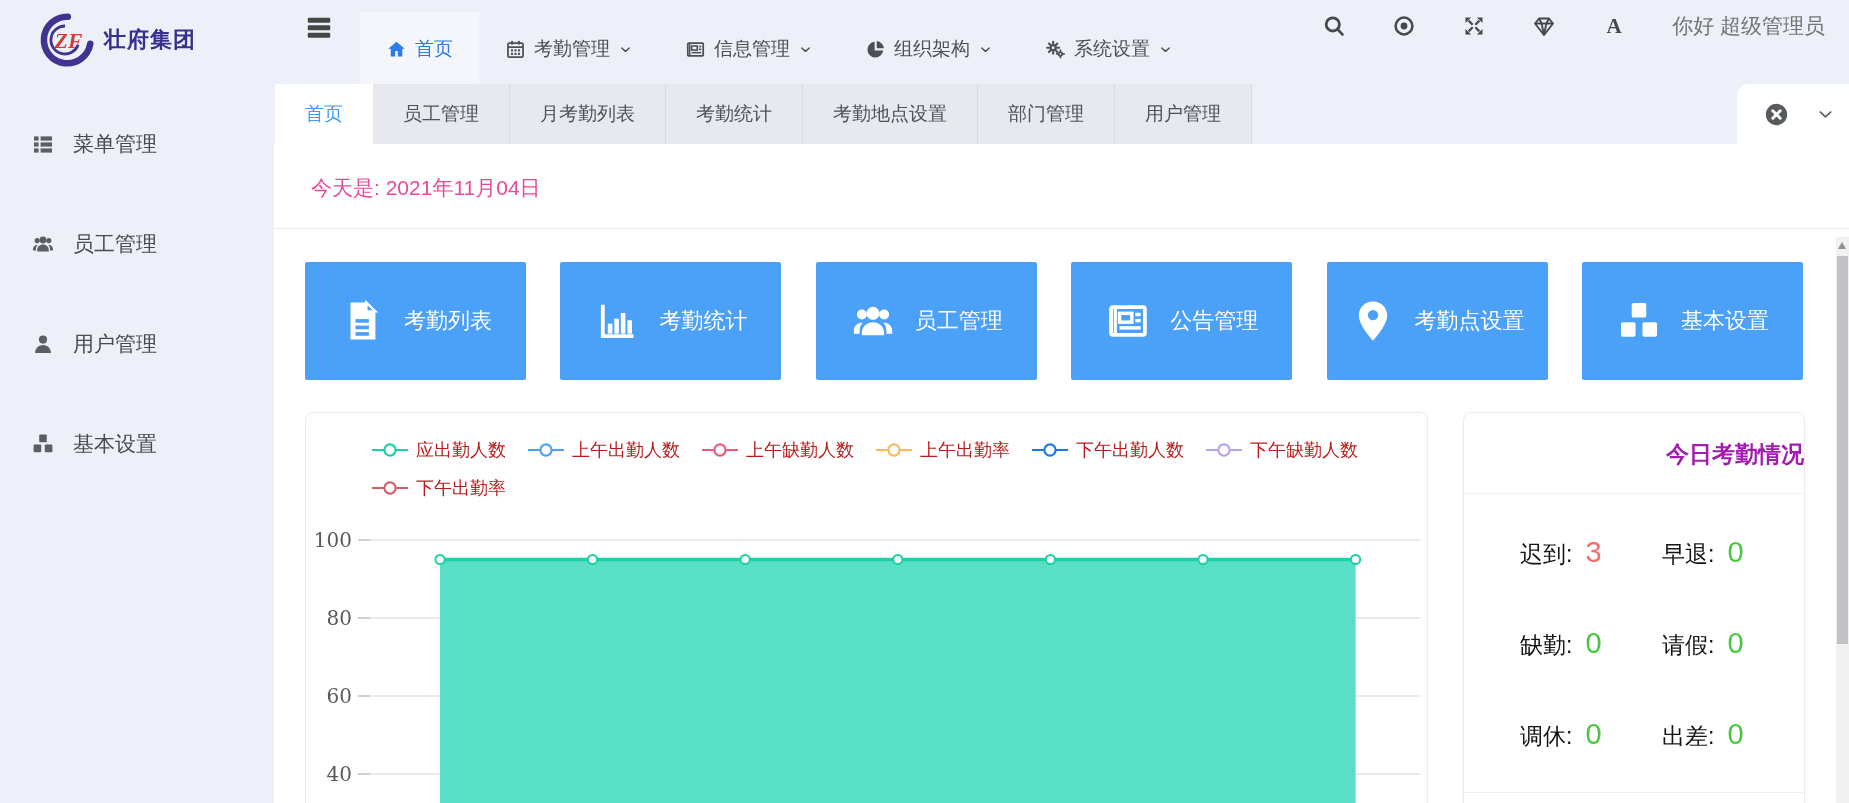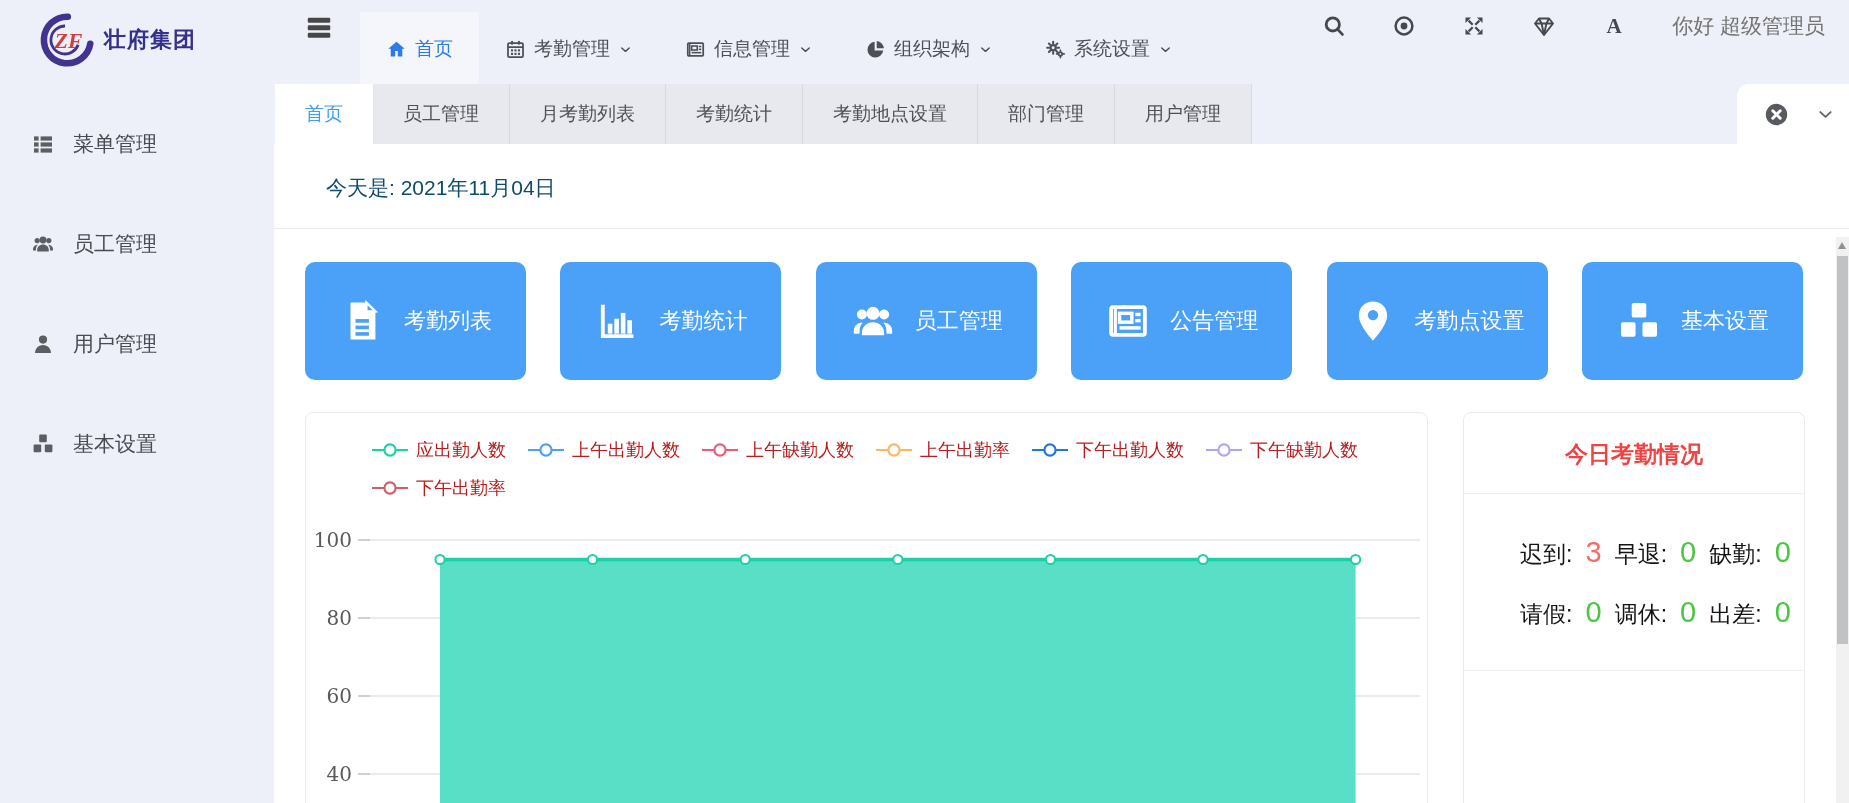--- a/index.html
+++ b/index.html
@@ -41,38 +41,38 @@
   .tab{display:flex;align-items:center;padding:0 30px;font-size:19px;background:#e7e9ee;color:#4e5257;border-right:1px solid #d6d9de;cursor:pointer;white-space:nowrap}
   .tab.active{background:#ffffff;color:#3e9ef7;border-right:none}
   .tab-actions{position:absolute;right:0;bottom:0;height:60px;width:112px;background:#fff;border-radius:12px 0 0 0;
     display:flex;align-items:center;box-sizing:border-box;padding-left:26px;gap:26px}
   .tab-actions .circlex svg{width:27px;height:27px}
   .tab-actions .chev{color:#5c6670}
   .tab-actions .chev svg{width:19px;height:19px}
 
   
   .content{position:absolute;left:274px;top:144px;right:0;bottom:0;background:#fff;overflow:hidden}
-  .daterow{padding:30px 0 0 52px;font-size:21px;color:#0c4a6e}
+  .daterow{padding:30px 0 0 37px;font-size:21px;color:#ec4899}
   .hr1{margin-top:26px;border-bottom:1px solid #e9ebee}
   .dash{position:relative;padding:33px 0 0 31px}
   .actions{display:flex;justify-content:space-between;width:1498px}
-  .action-btn{width:221px;height:118px;background:#4ba0f7;border-radius:10px;color:#fff;
+  .action-btn{width:221px;height:118px;background:#4ba0f7;border-radius:2px;color:#fff;
     display:flex;align-items:center;justify-content:center;gap:19px;font-size:22px;cursor:pointer}
   .action-btn .icw svg{width:46px;height:46px}
   .cards{display:flex;gap:35px;margin-top:32px;align-items:flex-start}
   .chart-card{width:1123px;height:450px;border:1px solid #e8ebf0;border-radius:8px;box-sizing:border-box;overflow:hidden;background:#fff}
   .legend{margin:25px 0 0 66px;width:1000px;display:flex;flex-wrap:wrap;column-gap:22px;row-gap:14px;font-size:18px;color:#b91c1c}
   .lg-item{display:flex;align-items:center;gap:8px;cursor:pointer}
   .lg-item svg{width:36px;height:16px}
   .chart-svg-wrap{margin-top:14px}
 
   .right-card{width:342px;height:450px;border:1px solid #e8ebf0;border-radius:8px;box-sizing:border-box;padding-top:26px;background:#fff}
-  .panel-title{text-align:center;font-size:23px;font-weight:bold;color:#ef4444}
+  .panel-title{text-align:right;font-size:23px;font-weight:bold;color:#a21caf}
   .hr2{margin-top:23px;border-bottom:1px solid #eef0f4}
-  .stats{margin-top:42px;padding-left:56px;display:grid;grid-template-columns:1fr 1fr 1fr;row-gap:26px}
+  .stats{margin-top:42px;padding-left:56px;display:grid;grid-template-columns:1fr 1fr;row-gap:57px}
   .stat{font-size:23px;color:#141414;display:flex;align-items:baseline;gap:13px;white-space:nowrap}
   .stat b{font-size:29px;font-weight:normal}
   .hr3{margin-top:40px;border-bottom:1px solid #eef0f4}
 
   
   .scrollbar{position:absolute;right:0;top:93px;bottom:0;width:13px;background:#f1f1f1}
   .scroll-arrow{position:absolute;top:5px;left:2px;width:0;height:0;border-left:4.5px solid transparent;border-right:4.5px solid transparent;border-bottom:7px solid #8f9194}
   .scroll-thumb{position:absolute;top:19px;left:1px;width:11px;height:388px;background:#c0c2c5;cursor:pointer}
 </style>
 </head>

